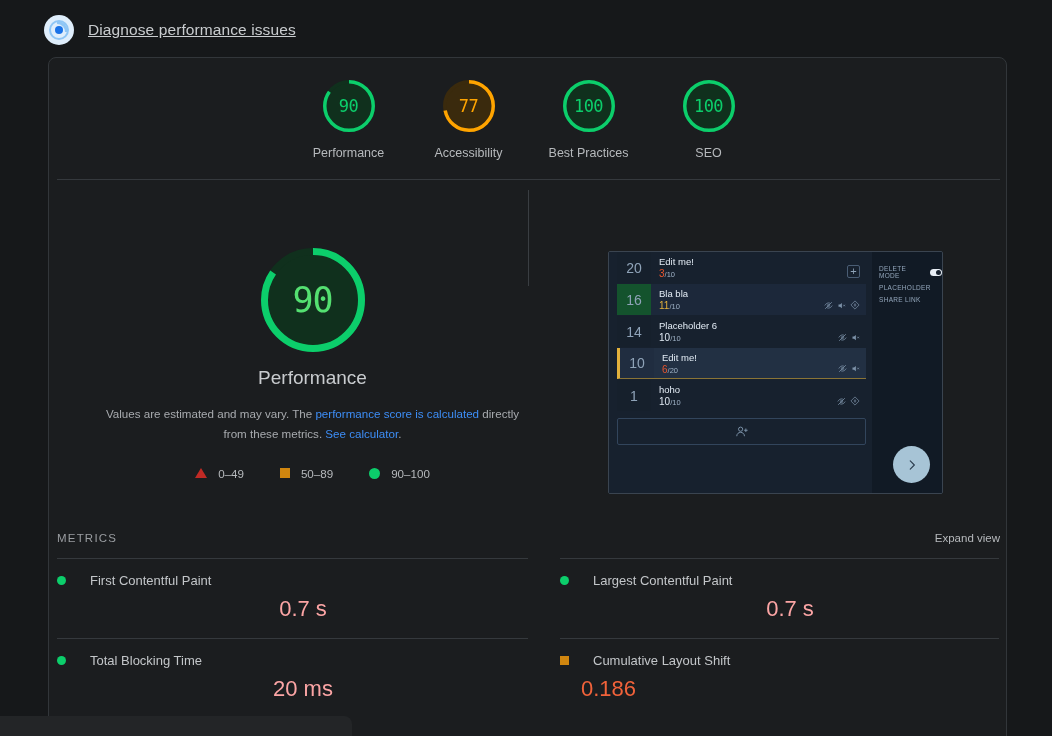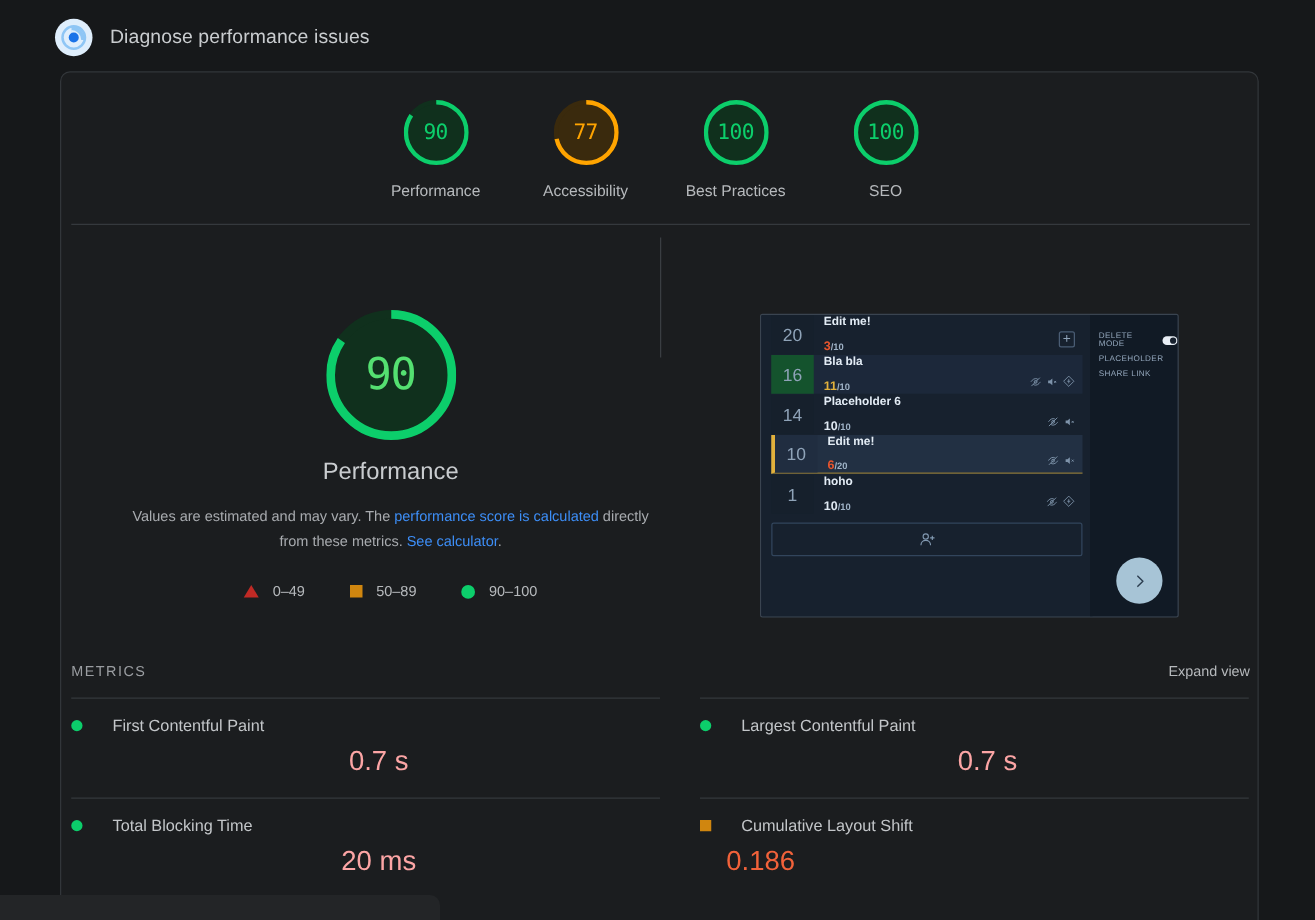--- a/index.html
+++ b/index.html
@@ -21,21 +21,21 @@
   .lh-logo .ring {
     position: absolute; width: 20px; height: 20px; border-radius: 50%;
     border: 2px solid #8fc6f5; left: 5px; top: 5px;
   }
   .lh-logo .dot { position: absolute; width: 8px; height: 8px; border-radius: 50%; background: #1a73e8; left: 11px; top: 11px; }
   .lh-logo .tail {
     position: absolute; width: 11px; height: 11px; left: 13px; top: 6px;
     border-top: 3px solid #8fc6f5; border-right: 3px solid #8fc6f5;
     border-radius: 0 11px 0 0; transform: rotate(0deg);
   }
-  .header-title { font-size: 15.5px; color: #c9cccf; letter-spacing: .1px; }
+  .header-title { font-size: 15.5px; color: #c9cccf; letter-spacing: .1px; text-decoration: underline; }
 
   
   .card {
     position: absolute; left: 48px; top: 57px; width: 959px; height: 700px;
     border: 1px solid #32363a; border-radius: 8px; background: #1b1d1f;
   }
 
   
   .gauges { position: absolute; left: 0; top: 22px; width: 959px; display: flex; justify-content: center; gap: 0; }
   .gauge { width: 120px; display: flex; flex-direction: column; align-items: center; }
@@ -80,21 +80,21 @@
   .pv-rows { padding: 0 8px; }
   .pv-row { display: flex; align-items: stretch; height: 31px; margin-bottom: 1px; position: relative; }
   .pv-row.alt { background: #1c283a; }
   .pv-row.sel { background: #223043; border-left: 3px solid #e2b13c; border-bottom: 1px solid #8a7436; }
   .pv-score {
     width: 34px; background: #16202c; display: flex; align-items: center; justify-content: center;
     font-size: 14px; color: #8fa3b8;
   }
   .pv-row.alt .pv-score { background: #14532d; text-align: center; }
   .pv-row.sel .pv-score { background: #202d40; }
-  .pv-info { flex: 1; padding-left: 8px; display: flex; flex-direction: column; justify-content: space-between; gap: 1px; font-weight: bold; }
+  .pv-info { flex: 1; padding-left: 8px; display: flex; flex-direction: column; justify-content: center; gap: 1px; }
   .pv-name { font-size: 9.5px; color: #e3ecf5; }
   .pv-pts { font-size: 10px; }
   .pv-pts .den { font-size: 7.5px; color: #9fb2c6; }
   .pv-icons { display: flex; align-items: flex-end; gap: 4px; padding: 0 6px 5px 0; color: #7e93aa; }
   .pv-icons svg { display: block; }
   .pv-add {
     margin: 7px 8px 0 8px; height: 27px; border: 1px solid #32455c; border-radius: 2px;
     display: flex; align-items: center; justify-content: center; color: #7e93aa;
   }
   .pv-sq-btn {

